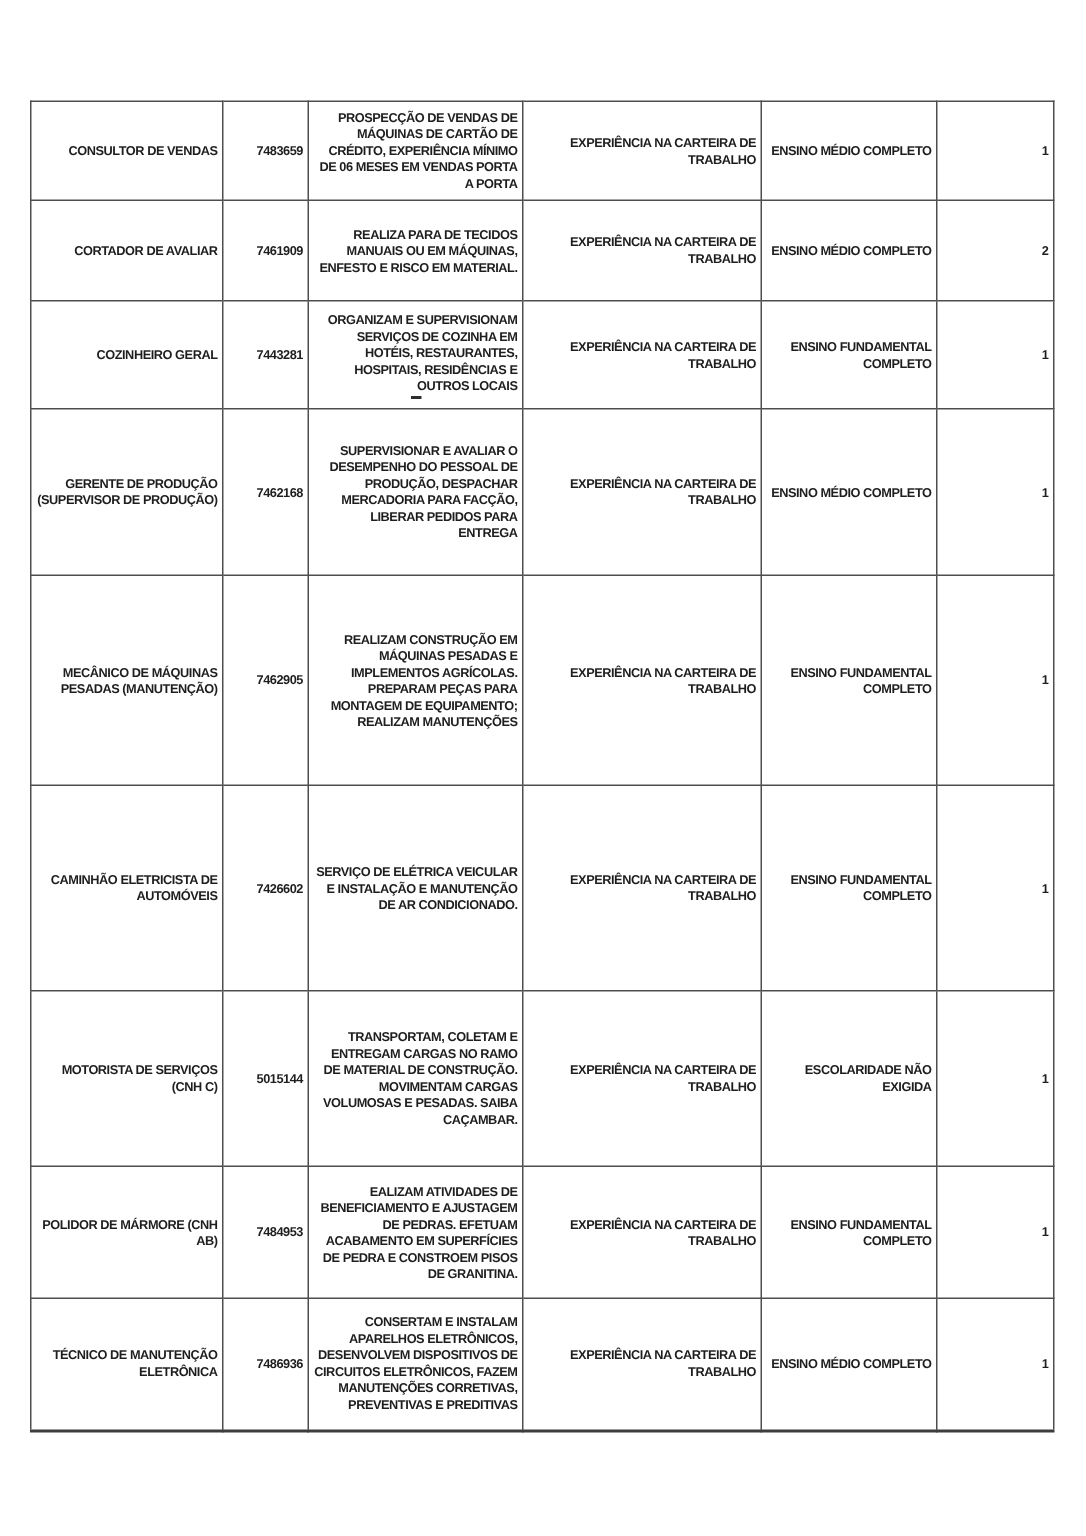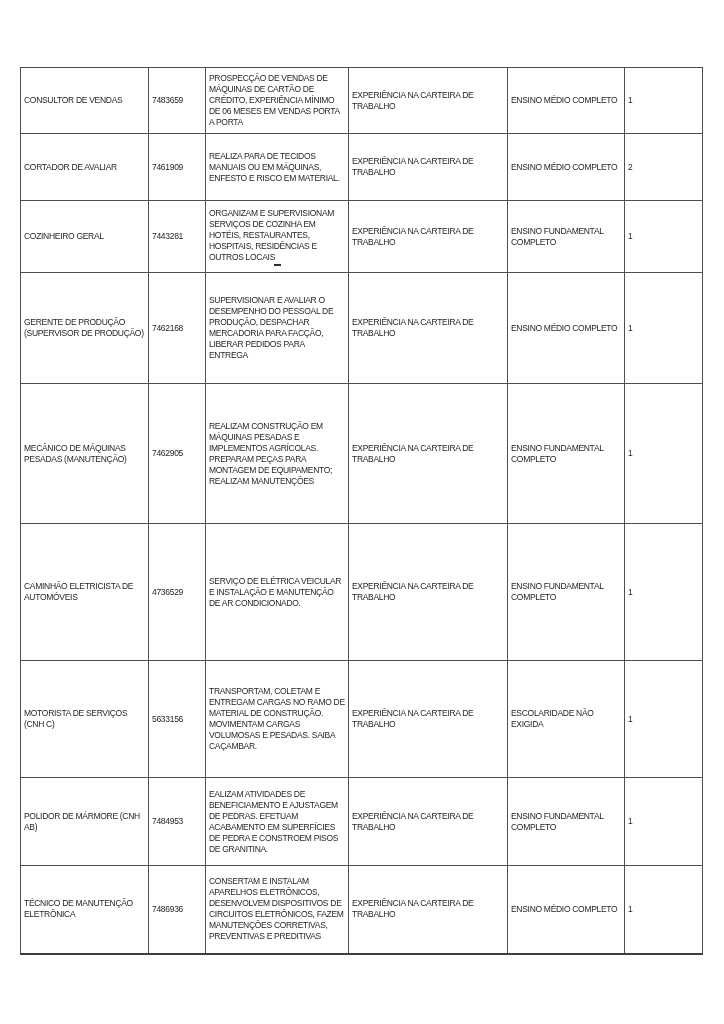--- a/index.html
+++ b/index.html
@@ -24,23 +24,23 @@
     left: 20px;
     top: 67px;
     width: 682px;
     border-collapse: collapse;
     table-layout: fixed;
     border: 1px solid #3d3d3d;
     border-bottom-width: 2px;
   }
   table.jobs td {
     border: 1px solid #4e4e4e;
-    text-align: left;
+    text-align: right;
     vertical-align: middle;
-    font-weight: normal;
+    font-weight: bold;
     font-size: 8.5px;
     line-height: 11px;
     letter-spacing: -0.3px;
     color: #1e1e1e;
     padding: 1px 3px;
     overflow: hidden;
     word-wrap: break-word;
   }
   .cell-text {
     display: block;
@@ -173,42 +173,42 @@
     </td>
     <td>
       <span class="cell-text">1</span>
     </td>
   </tr>
         <tr class="job-row" style="height: 137px;">
     <td>
       <span class="cell-text">CAMINHÃO ELETRICISTA DE AUTOMÓVEIS</span>
     </td>
     <td>
-      <span class="cell-text">4736529</span>
+      <span class="cell-text">7426602</span>
     </td>
     <td>
       <span class="cell-text">SERVIÇO DE ELÉTRICA VEICULAR E INSTALAÇÃO E MANUTENÇÃO DE AR CONDICIONADO.</span>
 
     </td>
     <td>
       <span class="cell-text">EXPERIÊNCIA NA CARTEIRA DE TRABALHO</span>
     </td>
     <td>
       <span class="cell-text">ENSINO FUNDAMENTAL COMPLETO</span>
     </td>
     <td>
       <span class="cell-text">1</span>
     </td>
   </tr>
         <tr class="job-row" style="height: 117px;">
     <td>
       <span class="cell-text">MOTORISTA DE SERVIÇOS (CNH C)</span>
     </td>
     <td>
-      <span class="cell-text">5633156</span>
+      <span class="cell-text">5015144</span>
     </td>
     <td>
       <span class="cell-text">TRANSPORTAM, COLETAM E ENTREGAM CARGAS NO RAMO DE MATERIAL DE CONSTRUÇÃO. MOVIMENTAM CARGAS VOLUMOSAS E PESADAS. SAIBA CAÇAMBAR.</span>
 
     </td>
     <td>
       <span class="cell-text">EXPERIÊNCIA NA CARTEIRA DE TRABALHO</span>
     </td>
     <td>
       <span class="cell-text">ESCOLARIDADE NÃO EXIGIDA</span>

